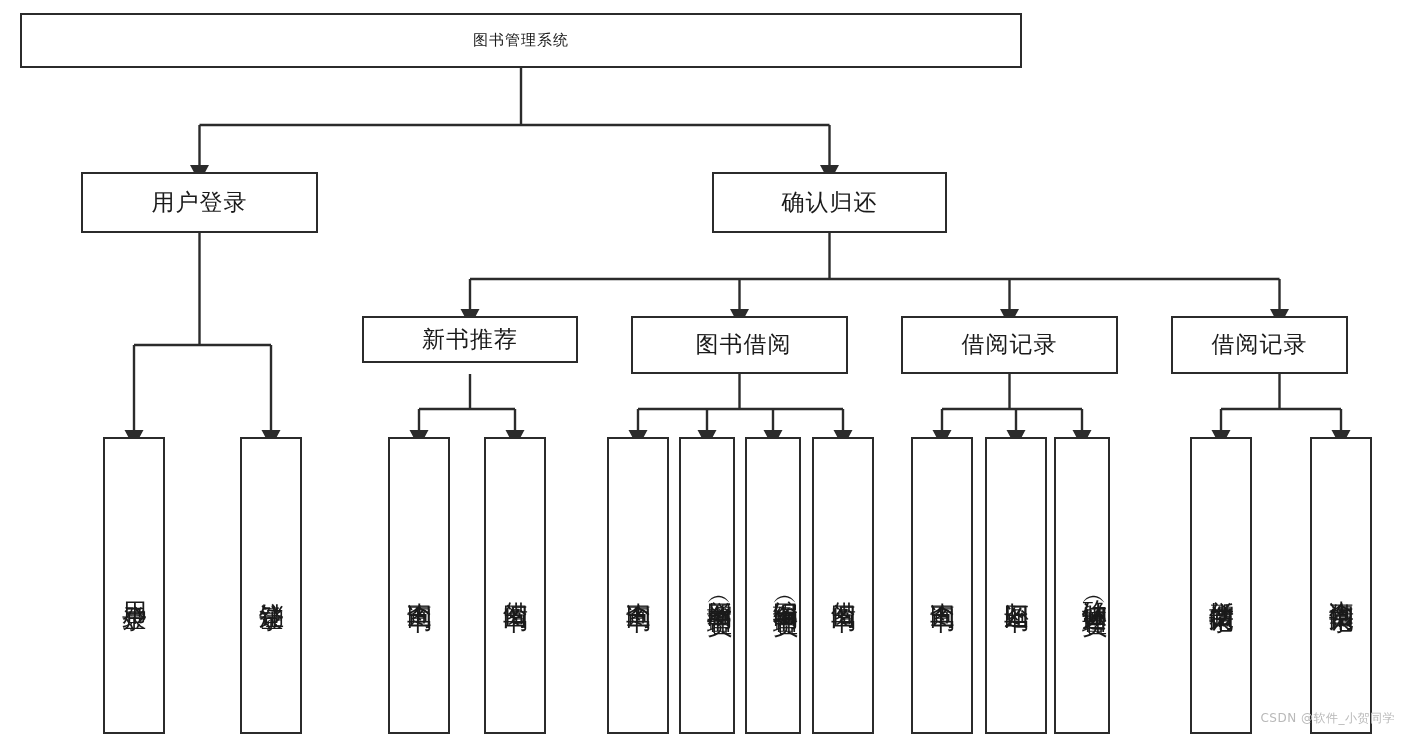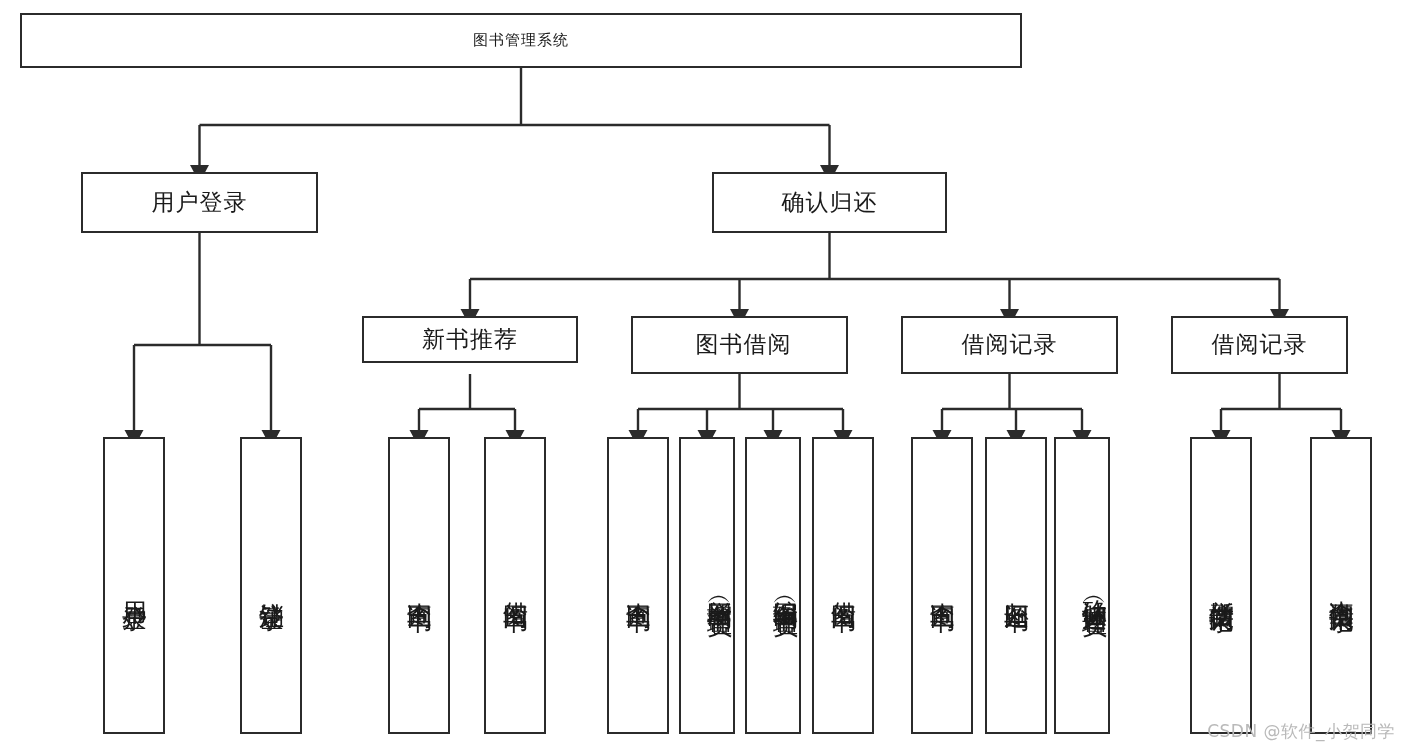--- a/index.html
+++ b/index.html
@@ -64,22 +64,22 @@
   .node-v.align-top {
     align-items: flex-start;
   }
   .node-v.align-mid {
     align-items: center;
     padding-top: 0;
   }
   #watermark {
     position: absolute;
     right: 10px;
-    bottom: 4px;
-    font-size: 17px;
+    bottom: 20px;
+    font-size: 12px;
     color: #b9b9b9;
     letter-spacing: 0.5px;
     white-space: nowrap;
     user-select: none;
   }
 </style>
 </head>
 <body>
 
 <div id="diagram-root">

